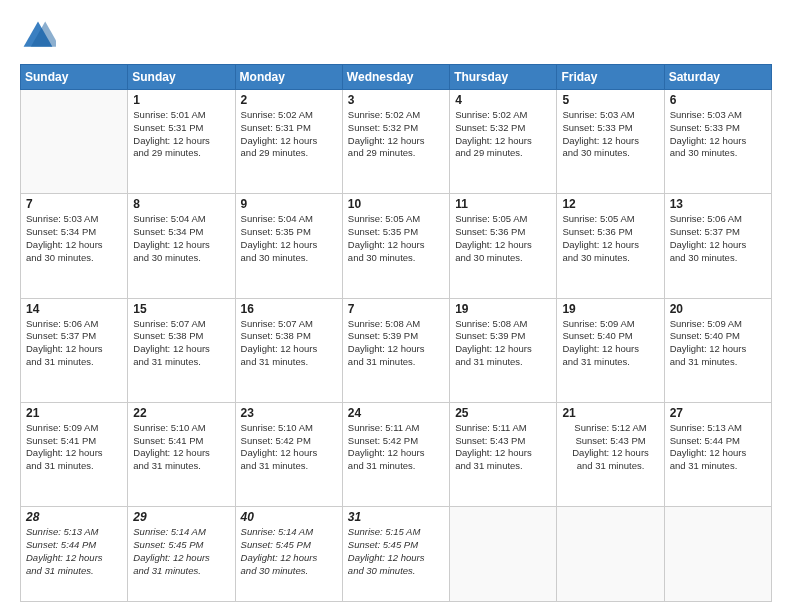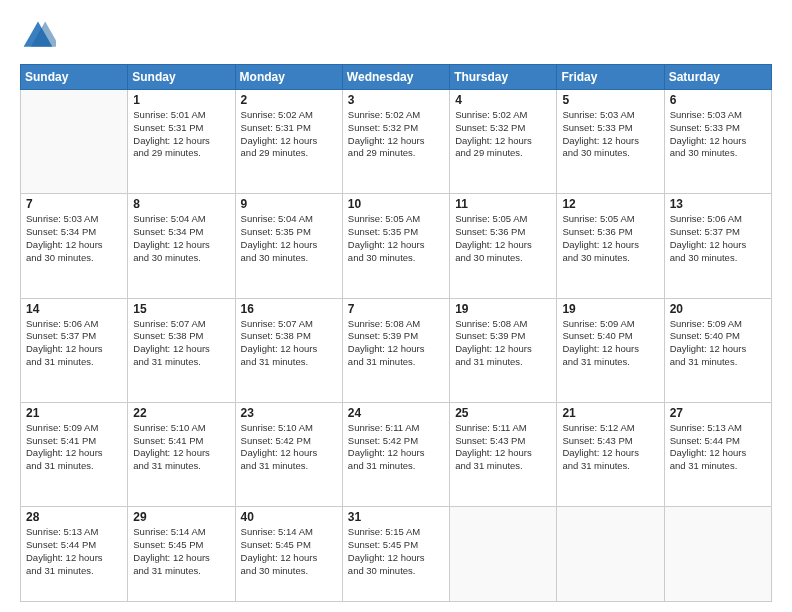--- a/index.html
+++ b/index.html
@@ -94,20 +94,21 @@
     .day-info {
       font-size: 9.5px;
       line-height: 1.35;
       color: #333;
     }
     .empty-cell {
       background: #f9f9f9;
     }
     .last-row td {
       height: 80px;
+      font-style: italic;
     }
   </style>
 </head>
 <body>
 
 <div class="page">
   <div class="header">
     <div class="logo">
       <svg class="logo-icon" viewBox="0 0 40 40">
         <polygon points="20,4 36,32 4,32" fill="#3a7fc1"></polygon>
@@ -315,21 +316,21 @@
           </td>
           <td>
             <span class="day-num">25</span>
             <div class="day-info" style="white-space: pre-line;">Sunrise: 5:11 AM
 Sunset: 5:43 PM
 Daylight: 12 hours
 and 31 minutes.</div>
           </td>
           <td>
             <span class="day-num">21</span>
-            <div class="day-info" style="white-space: pre-line;">Sunrise: 5:12 AM
+            <div class="day-info" style="white-space: pre-line; text-align: center;">Sunrise: 5:12 AM
 Sunset: 5:43 PM
 Daylight: 12 hours
 and 31 minutes.</div>
           </td>
           <td>
             <span class="day-num">27</span>
             <div class="day-info" style="white-space: pre-line;">Sunrise: 5:13 AM
 Sunset: 5:44 PM
 Daylight: 12 hours
 and 31 minutes.</div>

